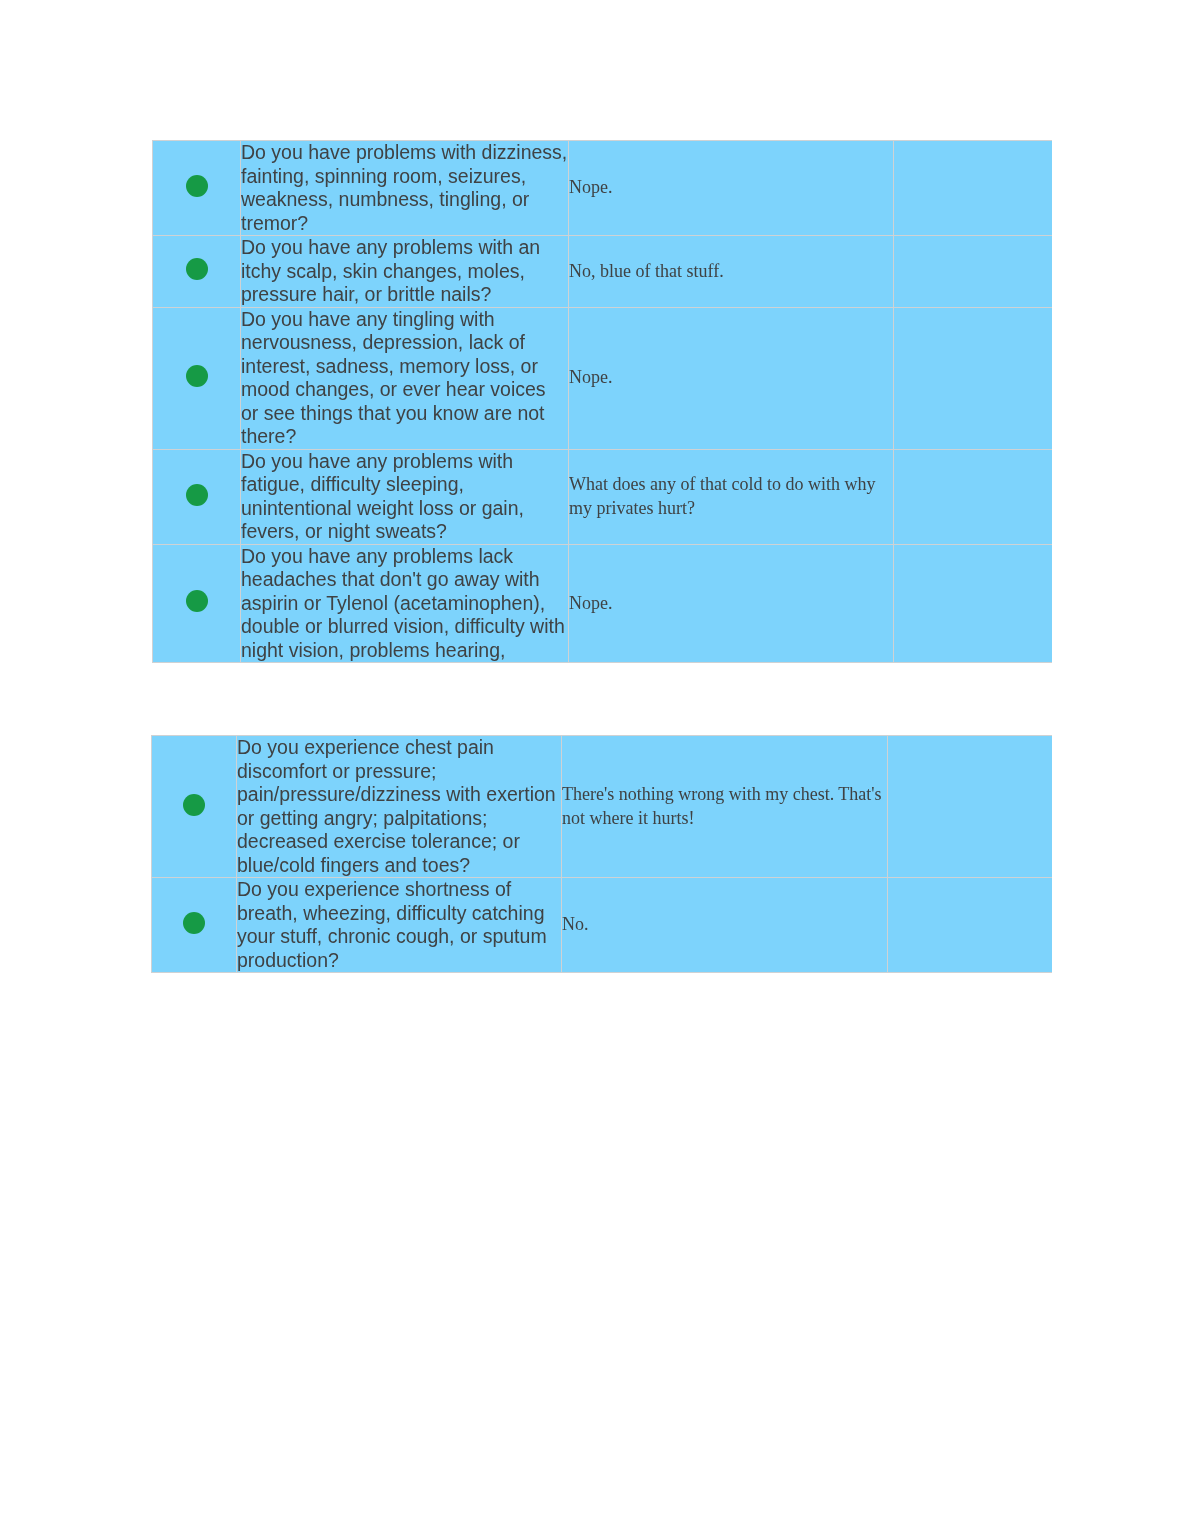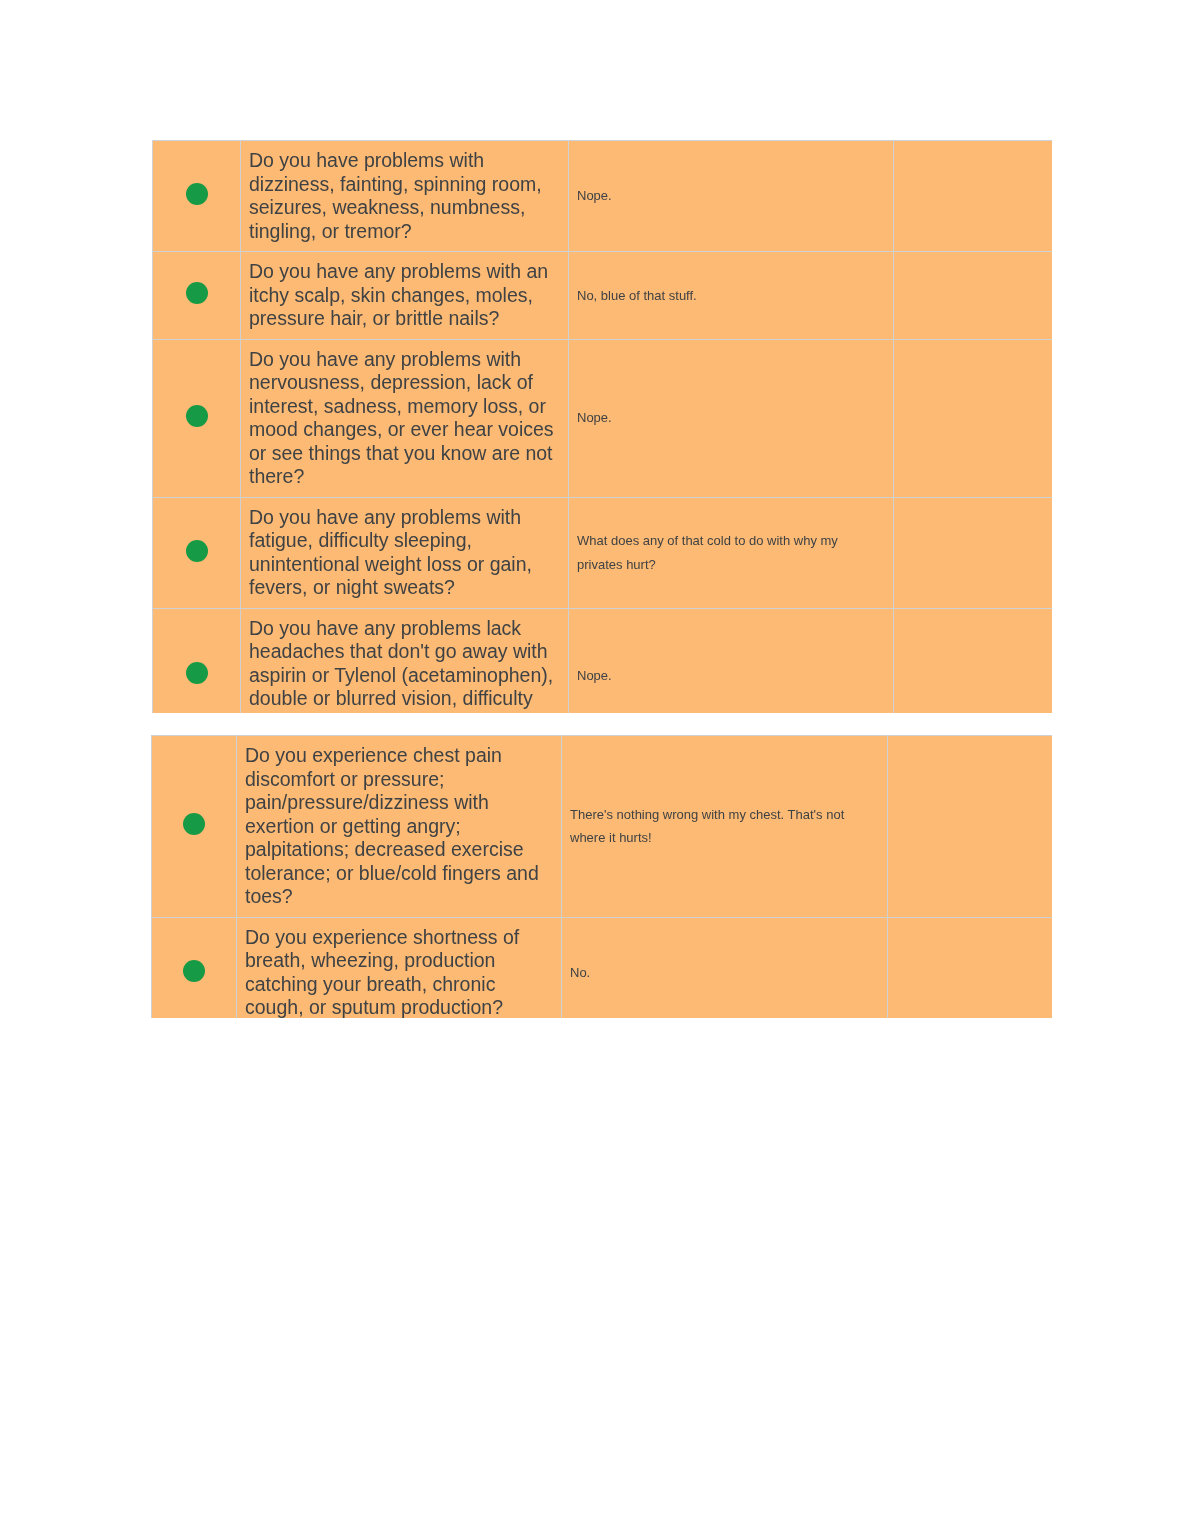--- a/index.html
+++ b/index.html
@@ -43,22 +43,22 @@
   
   #table-part-2 {
     left: 151px;
     top: 735px;
     width: 1055px;
   }
 
   .ros-table td {
     border: 1px solid #cfd2d4;
     vertical-align: middle;
-    padding: 8px;
-    background: #fdba74;
+    padding: 0;
+    background: #7dd3fc;
   }
 
   .col-status  { width: 88px; }
   .col-question{ width: 328px; }
   .col-answer  { width: 325px; }
   .col-extra   { width: 319px; }
 
   #table-part-2 .col-status   { width: 85px; }
   #table-part-2 .col-question { width: 325px; }
   #table-part-2 .col-answer   { width: 326px; }
@@ -76,23 +76,24 @@
   }
 
   .cell-question {
     padding: 9px 14px 9px 11px;
     font-size: 19.5px;
     line-height: 23.5px;
     color: #3f4244;
   }
   .cell-answer {
     padding: 9px 14px 9px 12px;
-    font-size: 13px;
+    font-size: 18px;
     line-height: 23.5px;
     color: #3f4244;
+    font-family: Liberation Serif, serif;
   }
   .cell-extra { }
 
   
   .page-break-gutter {
     position: absolute;
     left: 0;
     width: 1190px;
     background: #ffffff;
     z-index: 5;
@@ -142,21 +143,21 @@
           <span class="status-dot"></span>
         </td>
         <td class="cell-question">Do you have any problems with an itchy scalp, skin changes, moles, pressure hair, or brittle nails?</td>
         <td class="cell-answer">No, blue of that stuff.</td>
         <td class="cell-extra"></td>
       </tr>
       <tr>
         <td class="cell-status">
           <span class="status-dot"></span>
         </td>
-        <td class="cell-question">Do you have any problems with nervousness, depression, lack of interest, sadness, memory loss, or mood changes, or ever hear voices or see things that you know are not there?</td>
+        <td class="cell-question">Do you have any tingling with nervousness, depression, lack of interest, sadness, memory loss, or mood changes, or ever hear voices or see things that you know are not there?</td>
         <td class="cell-answer">Nope.</td>
         <td class="cell-extra"></td>
       </tr>
       <tr>
         <td class="cell-status">
           <span class="status-dot"></span>
         </td>
         <td class="cell-question">Do you have any problems with fatigue, difficulty sleeping, unintentional weight loss or gain, fevers, or night sweats?</td>
         <td class="cell-answer">What does any of that cold to do with why my privates hurt?</td>
         <td class="cell-extra"></td>
@@ -185,21 +186,21 @@
           <span class="status-dot"></span>
         </td>
         <td class="cell-question">Do you experience chest pain discomfort or pressure; pain/pressure/dizziness with exertion or getting angry; palpitations; decreased exercise tolerance; or blue/cold fingers and toes?</td>
         <td class="cell-answer">There's nothing wrong with my chest. That's not where it hurts!</td>
         <td class="cell-extra"></td>
       </tr>
       <tr>
         <td class="cell-status">
           <span class="status-dot"></span>
         </td>
-        <td class="cell-question">Do you experience shortness of breath, wheezing, production catching your breath, chronic cough, or sputum production?</td>
+        <td class="cell-question">Do you experience shortness of breath, wheezing, difficulty catching your stuff, chronic cough, or sputum production?</td>
         <td class="cell-answer">No.</td>
         <td class="cell-extra"></td>
       </tr>
     </tbody>
   </table>
 
   <div class="page-break-gutter" id="gutter-top"></div>
   <div class="page-break-gutter" id="gutter-bottom"></div>
   <div id="right-margin-mask"></div>
 

